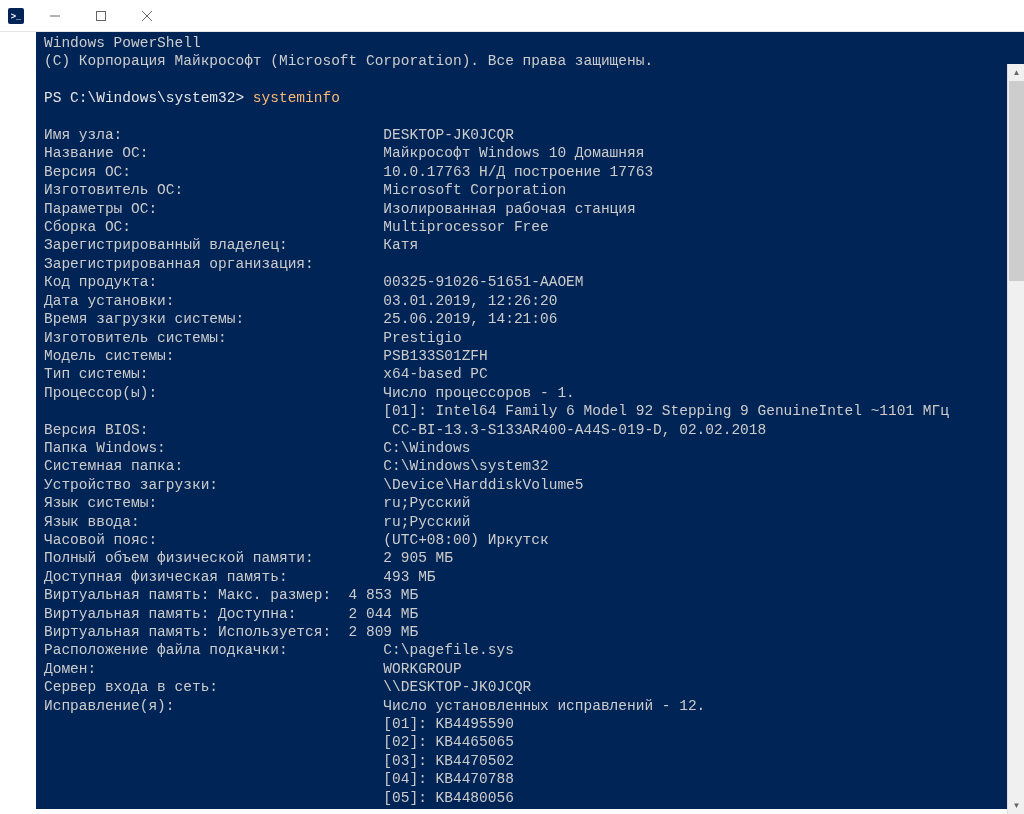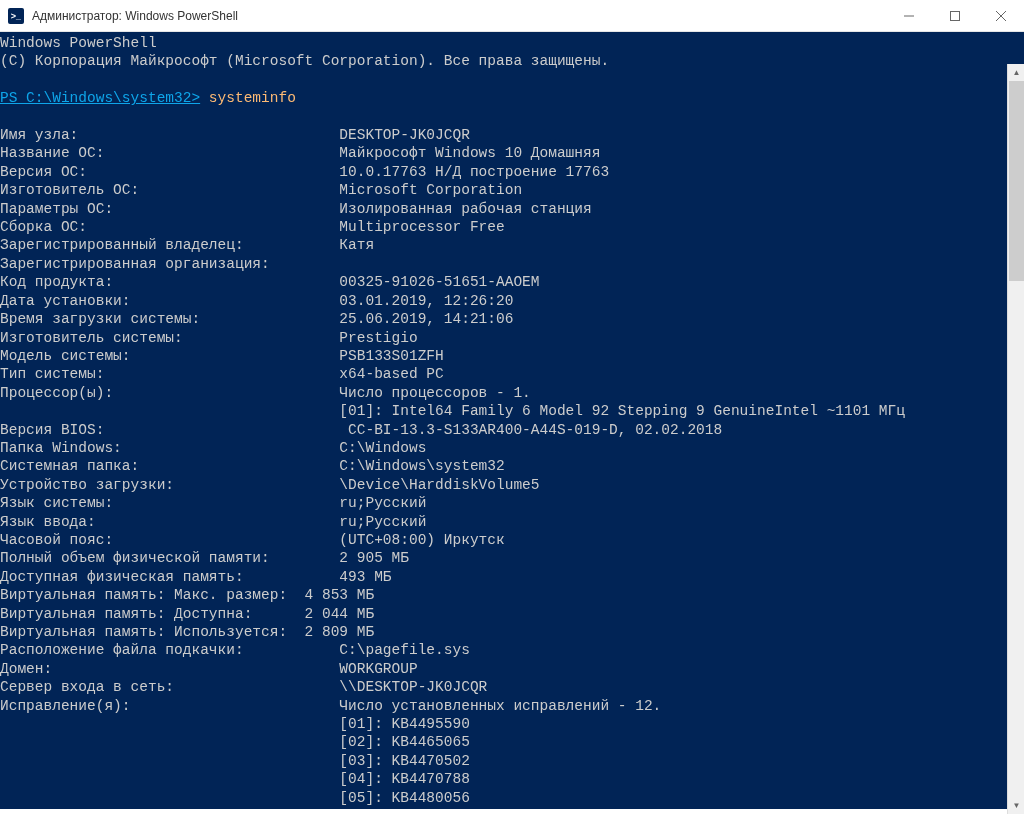--- a/index.html
+++ b/index.html
@@ -49,24 +49,25 @@
       cursor: pointer;
       color: #666;
     }
     .terminal {
       flex: 1;
       background: #012456;
       color: #cccccc;
       font-family: Consolas, 'Courier New', monospace;
       font-size: 14.5px;
       line-height: 18.4px;
-      padding: 2px 0 2px 0;
+      padding: 2px 0 2px 8px;
       overflow-y: auto;
       position: relative;
       white-space: pre;
+      margin-left: 36px;
     }
     .scrollbar-v {
       position: absolute;
       right: 0;
       top: 32px;
       width: 17px;
       height: calc(100% - 32px);
       background: #f0f0f0;
       border-left: 1px solid #ddd;
     }
@@ -89,21 +90,21 @@
       display: flex;
       align-items: center;
       justify-content: center;
       font-size: 8px;
       color: #666;
       position: absolute;
       cursor: pointer;
     }
     .scrollbar-arrow.up { top: 0; }
     .scrollbar-arrow.down { bottom: 0; }
-    .prompt { color: #0ea5e9; text-decoration: underline; }
+    .prompt { color: #e5e5e5; }
     .cmd { color: #fdba74; }
     .terminal-area {
       position: relative;
       flex: 1;
       overflow: hidden;
     }
     .ps-icon {
       width: 16px;
       height: 16px;
       background: #012456;
@@ -117,21 +118,20 @@
     }
   </style>
 </head>
 <body>
 
 <div class="window">
   <div class="titlebar">
     <div class="titlebar-icon">
       <div class="ps-icon">&gt;_</div>
     </div>
-    <div class="titlebar-title">Администратор: Windows PowerShell</div>
     <div class="window-controls">
       <div class="win-ctrl">
         <svg width="10" height="10" viewBox="0 0 10 10">
             <line x1="0" y1="5" x2="10" y2="5" stroke="currentColor" stroke-width="1"></line>
           </svg>
       </div>
       <div class="win-ctrl">
         <svg width="10" height="10" viewBox="0 0 10 10">
             <rect x="0.5" y="0.5" width="9" height="9" fill="none" stroke="currentColor" stroke-width="1"></rect>
           </svg>

